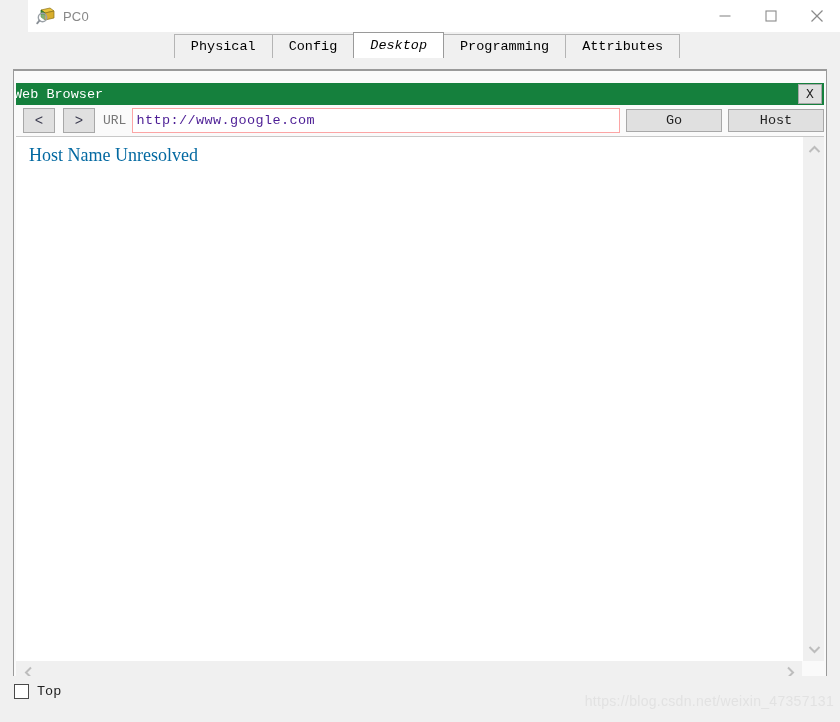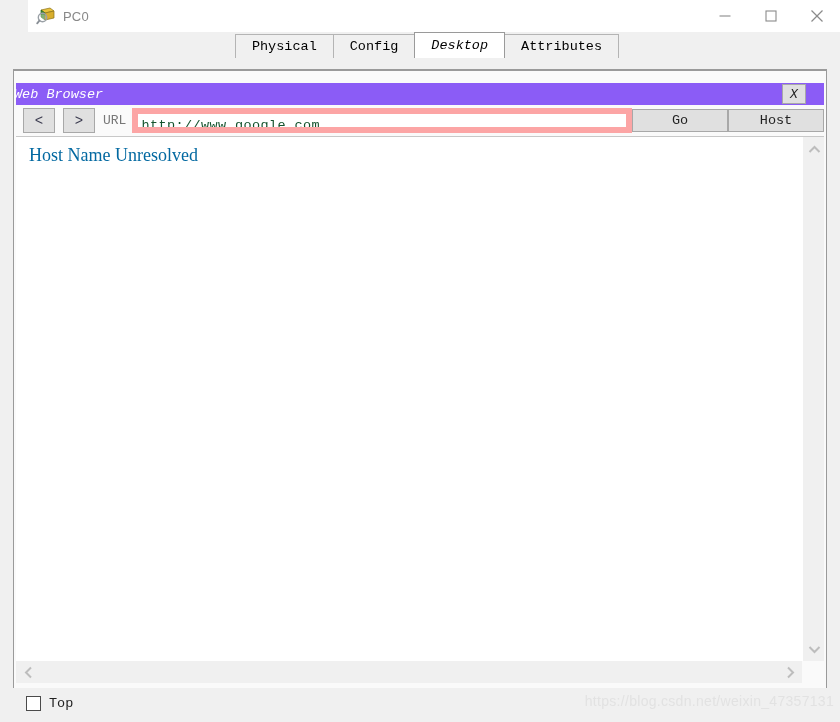--- a/index.html
+++ b/index.html
@@ -108,27 +108,26 @@
   .browser {
     position: absolute;
     left: 2px;
     top: 12px;
     width: 808px;
     height: 600px;
     box-sizing: border-box;
   }
   .browser-titlebar {
     height: 22px;
-    background: #8b5cf6;
+    background: #15803d;
     display: flex;
     align-items: center;
     justify-content: space-between;
     box-sizing: border-box;
-    padding-right: 18px;
-    font-style: italic;
+    padding-right: 2px;
   }
   .browser-title {
     font-family: "Liberation Mono", monospace;
     font-size: 13.5px;
     color: #ffffff;
     margin-left: -2px;
     white-space: nowrap;
   }
   .close-btn {
     width: 24px;
@@ -171,44 +170,45 @@
   .url-label {
     font-family: Liberation Mono, monospace;
     font-size: 13px;
     color: #777777;
     margin-right: 6px;
   }
   .url-input {
     flex: 1;
     height: 25px;
     background: #ffffff;
-    border: 6px solid #fca5a5;
+    border: 1px solid #fca5a5;
     box-sizing: border-box;
     font-family: "Liberation Mono", monospace;
     font-size: 13.5px;
-    color: #14532d;
+    color: #4c1d95;
     padding: 0 3px;
     line-height: 23px;
     letter-spacing: 0.4px;
     outline: none;
     white-space: nowrap;
     overflow: hidden;
   }
   .tool-btn {
     width: 96px;
     height: 23px;
     background: #e0e0e0;
     border: 1px solid #a8a8a8;
     box-sizing: border-box;
     font-family: "Liberation Mono", monospace;
     font-size: 13.5px;
     color: #222222;
     display: flex;
     align-items: center;
     justify-content: center;
+    margin-left: 6px;
   }
 
   
   .doc-wrap {
     position: relative;
     height: 547px;
     background: #ffffff;
     border-top: 1px solid #c8c8c8;
     box-sizing: border-box;
   }
@@ -266,27 +266,27 @@
   .sb-up   { top: 2px;  left: 0; width: 22px; height: 20px; }
   .sb-down { bottom: 2px; left: 0; width: 22px; height: 20px; }
   .sb-left { left: 2px; top: 0; width: 20px; height: 22px; }
   .sb-right{ right: 2px; top: 0; width: 20px; height: 22px; }
   .sb-arrow svg { display: block; }
 
   
   .footer {
     position: absolute;
     left: 0;
-    bottom: 4px;
+    bottom: 16px;
     width: 840px;
     height: 30px;
     background: #f0f0f0;
     display: flex;
     align-items: center;
-    padding-left: 26px;
+    padding-left: 14px;
     box-sizing: border-box;
   }
   .checkbox-box {
     width: 15px;
     height: 15px;
     border: 1px solid #4a4a4a;
     background: #ffffff;
     box-sizing: border-box;
     margin-right: 8px;
     flex: none;
@@ -341,20 +341,21 @@
         <line x1="13.5" y1="2.5" x2="2.5" y2="13.5" stroke="#8b8b8b" stroke-width="1.2"></line>
       </svg>
     </div>
   </div>
 </div>
 
 <div class="tabstrip">
   <div class="tab">Physical</div>
   <div class="tab">Config</div>
   <div class="tab active">Desktop</div>
+  <div class="tab">Programming</div>
   <div class="tab">Attributes</div>
 </div>
 
 <div class="panel">
 
   <div class="browser">
 
     <div class="browser-titlebar">
       <span class="browser-title">Web Browser</span>
       <div class="close-btn">X</div>

